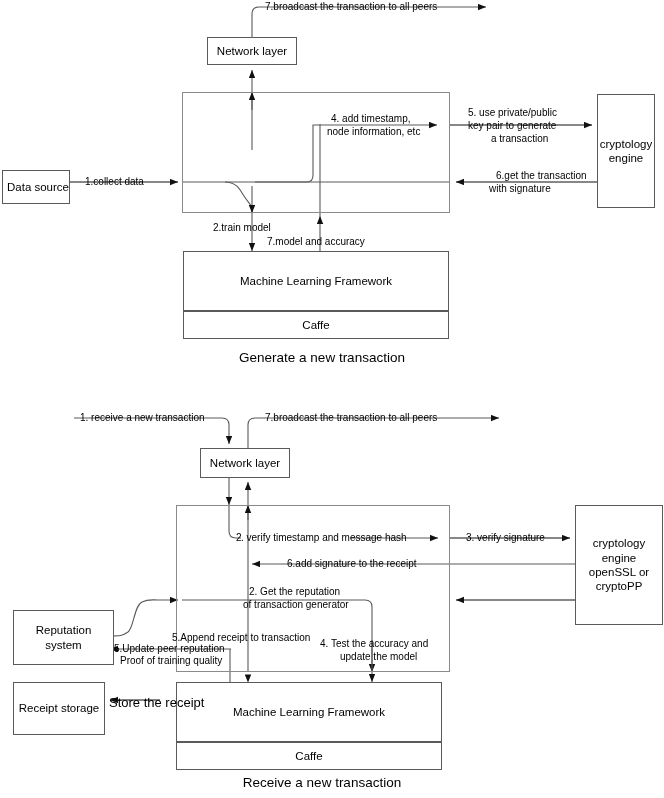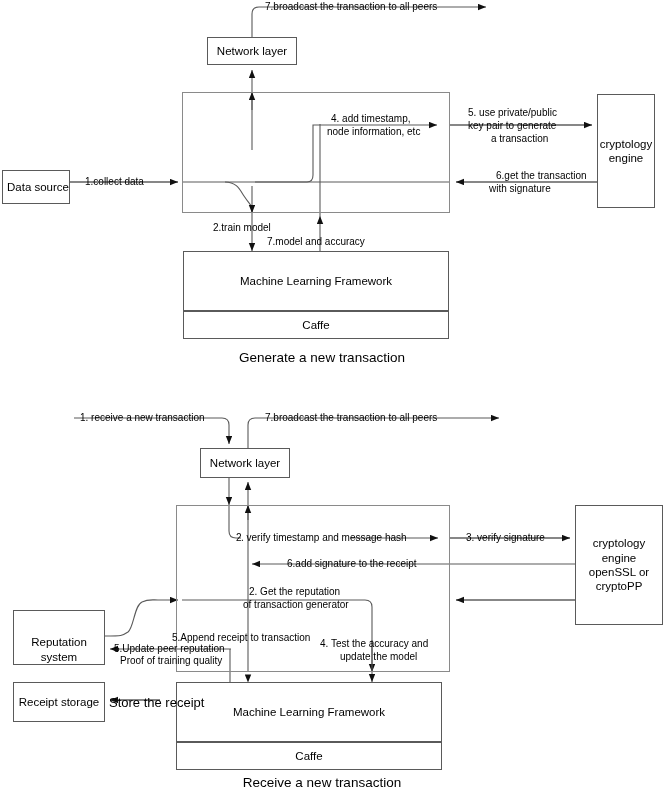--- a/index.html
+++ b/index.html
@@ -223,26 +223,26 @@
   <div class="label-text" style="left:489px; top:183px;">with signature</div>
 
   <div class="section-title" style="left:0px; top:350px; width:664px; transform:translateX(-10px);">Generate a new transaction</div>
 
   <div class="container-region" style="left:176px; top:505px; width:274px; height:167px;"></div>
 
   <div class="node-box" style="left:200px; top:448px; width:90px; height:30px;">
     <span>Network layer</span>
   </div>
 
-  <div class="node-box" style="left:13px; top:610px; width:92px; height:55px; white-space:pre-line;align-items:flex-end;">
+  <div class="node-box" style="left:13px; top:610px; width:101px; height:55px; white-space:pre-line;">
     <span>Reputation
 system</span>
   </div>
 
-  <div class="node-box" style="left:13px; top:682px; width:92px; height:40px;">
+  <div class="node-box" style="left:13px; top:682px; width:92px; height:53px;">
     <span>Receipt storage</span>
   </div>
 
   <div class="node-box" style="left:575px; top:505px; width:88px; height:120px; white-space:pre-line;">
     <span>cryptology
 engine
 openSSL or
 cryptoPP</span>
   </div>
 

